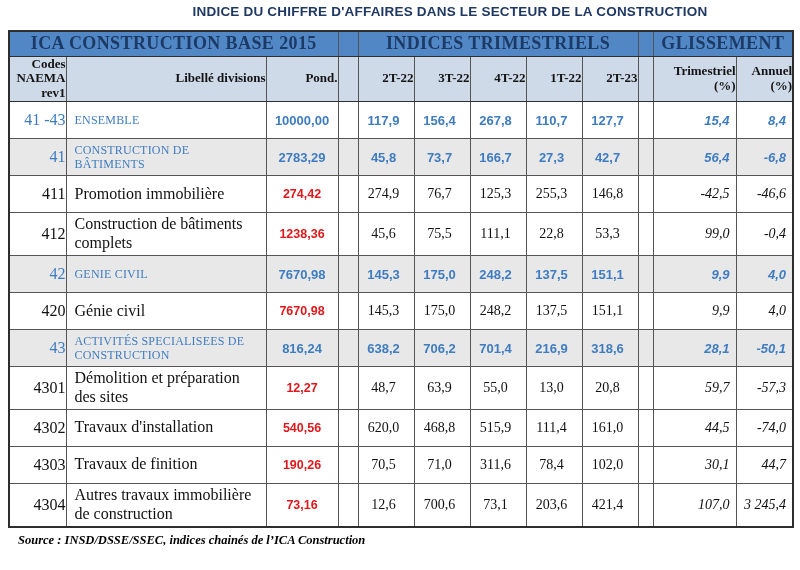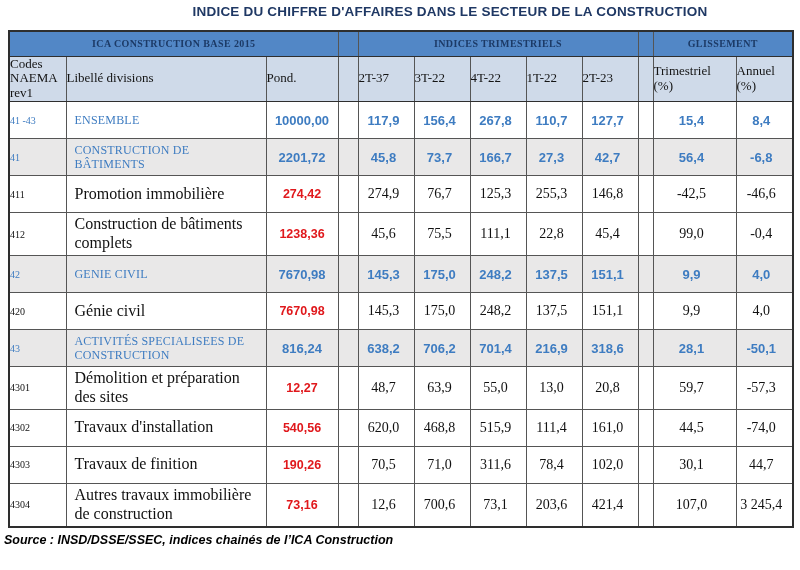--- a/index.html
+++ b/index.html
@@ -52,65 +52,65 @@
     overflow:hidden;
   }
 
   
   tr.band th{
     height:25px;
     background:var(--band-bg);
     color:var(--band-text);
     font-family:"Liberation Serif",serif;
     font-weight:600;
-    font-size:10px;
+    font-size:18px;
     letter-spacing:0.4px;
     border-bottom:1.5px solid #2e2e2e;
   }
   
   tr.cols th{
     height:39px;
     background:var(--header-bg);
     color:#141414;
-    font-weight:normal;
+    font-weight:bold;
     font-size:13px;
     line-height:1.15;
     white-space:pre-line;
-    text-align:left;
+    text-align:right;
     border-bottom:1.5px solid #2e2e2e;
   }
 
   tbody tr{height:37px;}
   tbody td{font-size:14px;}
 
-  td.code{text-align:left;font-size:10px;}
+  td.code{text-align:right;font-size:16px;}
   td.label{text-align:left;padding:2px 6px 2px 8px;font-size:16px;line-height:1.18;}
   td.pond{text-align:center;font-family:"Liberation Sans",sans-serif;font-weight:bold;font-size:12.5px;}
   td.q{text-align:center;padding-right:5px;}
-  td.tri,td.ann{text-align:center;padding-right:6px;}
+  td.tri,td.ann{text-align:right;padding-right:6px;font-style:italic;}
   td.sep{padding:0;}
 
   tr.t-detail td{color:#111;}
   tr.t-detail td.pond{color:var(--red-text);}
 
   tr.t-total td, tr.t-section td{color:var(--blue-text);}
   tr.t-total td.pond, tr.t-section td.pond,
   tr.t-total td.q,  tr.t-section td.q,
   tr.t-total td.tri,tr.t-section td.tri,
   tr.t-total td.ann,tr.t-section td.ann{
     font-family:"Liberation Sans",sans-serif;
     font-weight:bold;
     font-size:13px;
   }
   tr.t-total td.label, tr.t-section td.label{font-size:12px;letter-spacing:0.2px;}
   tr.t-section{background:var(--section-bg);}
 
   .source{
-    margin:5px 0 0 4px;
-    font-family:Liberation Sans, sans-serif;
+    margin:5px 0 0 18px;
+    font-family:Liberation Serif, serif;
     font-weight:bold;
     font-style:italic;
     font-size:12.5px;
     color:#000;
   }
 </style>
 </head>
 <body>
 
 <div class="title">INDICE DU CHIFFRE D'AFFAIRES DANS LE SECTEUR DE LA CONSTRUCTION</div>
@@ -138,21 +138,21 @@
       <th></th>
       <th colspan="2">GLISSEMENT</th>
     </tr>
     <tr class="cols">
       <th>Codes
 NAEMA
 rev1</th>
       <th>Libellé divisions</th>
       <th>Pond.</th>
       <th></th>
-      <th>2T-37</th>
+      <th>2T-22</th>
       <th>3T-22</th>
       <th>4T-22</th>
       <th>1T-22</th>
       <th>2T-23</th>
       <th></th>
       <th>Trimestriel
 (%)</th>
       <th>Annuel
 (%)</th>
     </tr>
@@ -168,21 +168,21 @@
         <td class="q">267,8</td>
         <td class="q">110,7</td>
         <td class="q">127,7</td>
         <td class="sep"></td>
         <td class="tri">15,4</td>
         <td class="ann">8,4</td>
       </tr>
       <tr class="t-section">
         <td class="code">41</td>
         <td class="label">CONSTRUCTION DE BÂTIMENTS</td>
-        <td class="pond">2201,72</td>
+        <td class="pond">2783,29</td>
         <td class="sep"></td>
         <td class="q">45,8</td>
         <td class="q">73,7</td>
         <td class="q">166,7</td>
         <td class="q">27,3</td>
         <td class="q">42,7</td>
         <td class="sep"></td>
         <td class="tri">56,4</td>
         <td class="ann">-6,8</td>
       </tr>
@@ -202,21 +202,21 @@
       </tr>
       <tr class="t-detail">
         <td class="code">412</td>
         <td class="label">Construction de bâtiments complets</td>
         <td class="pond">1238,36</td>
         <td class="sep"></td>
         <td class="q">45,6</td>
         <td class="q">75,5</td>
         <td class="q">111,1</td>
         <td class="q">22,8</td>
-        <td class="q">45,4</td>
+        <td class="q">53,3</td>
         <td class="sep"></td>
         <td class="tri">99,0</td>
         <td class="ann">-0,4</td>
       </tr>
       <tr class="t-section">
         <td class="code">42</td>
         <td class="label">GENIE CIVIL</td>
         <td class="pond">7670,98</td>
         <td class="sep"></td>
         <td class="q">145,3</td>

